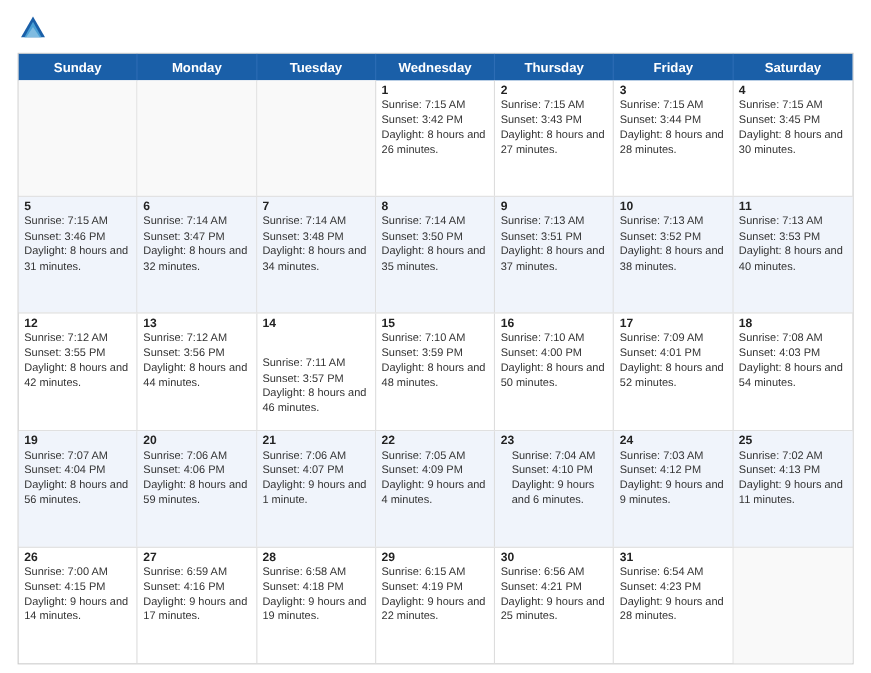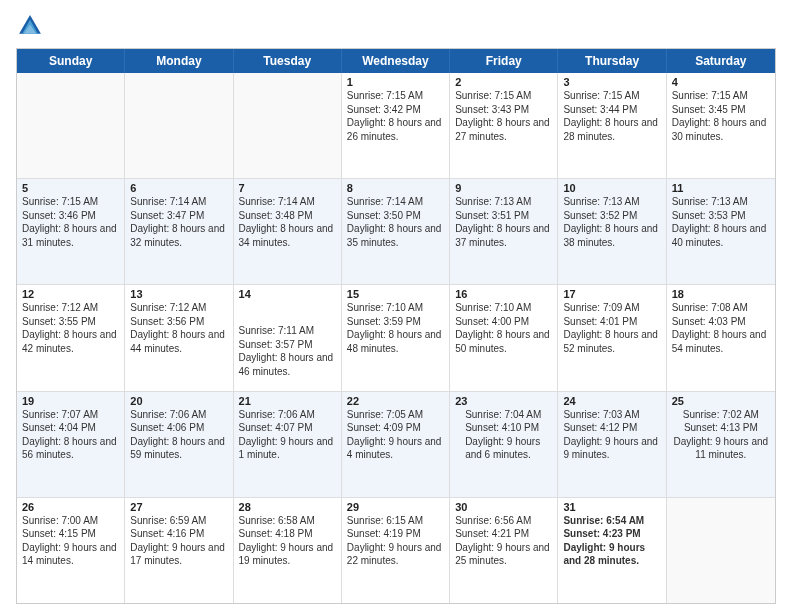--- a/index.html
+++ b/index.html
@@ -132,22 +132,22 @@
       <div class="location"></div>
     </div>
   </div>
 
   <div class="calendar">
     <div class="cal-header">
     <div class="cal-header-cell">Sunday</div>
         <div class="cal-header-cell">Monday</div>
         <div class="cal-header-cell">Tuesday</div>
         <div class="cal-header-cell">Wednesday</div>
+        <div class="cal-header-cell">Thursday</div>
         <div class="cal-header-cell">Friday</div>
-        <div class="cal-header-cell">Thursday</div>
         <div class="cal-header-cell">Saturday</div>
       </div>
     <div class="cal-body">
     <div class="cal-row">
           <div class="cal-cell empty"></div>
           <div class="cal-cell empty"></div>
           <div class="cal-cell empty"></div>
           <div class="cal-cell">
             <span class="day-num">1</span>
             <div class="cell-text" style="white-space: pre-line;">Sunrise: 7:15 AM
@@ -293,21 +293,21 @@
 Daylight: 9 hours and 6 minutes.</div>
           </div>
           <div class="cal-cell">
             <span class="day-num">24</span>
             <div class="cell-text" style="white-space: pre-line;">Sunrise: 7:03 AM
 Sunset: 4:12 PM
 Daylight: 9 hours and 9 minutes.</div>
           </div>
           <div class="cal-cell">
             <span class="day-num">25</span>
-            <div class="cell-text" style="white-space: pre-line; text-align: center;">Sunrise: 7:02 AM
+            <div class="cell-text" style="white-space: pre-line;">Sunrise: 7:02 AM
 Sunset: 4:13 PM
 Daylight: 9 hours and 11 minutes.</div>
           </div>
         </div>
         <div class="cal-row">
           <div class="cal-cell">
             <span class="day-num">26</span>
             <div class="cell-text" style="white-space: pre-line;">Sunrise: 7:00 AM
 Sunset: 4:15 PM
 Daylight: 9 hours and 14 minutes.</div>
@@ -331,21 +331,21 @@
 Daylight: 9 hours and 22 minutes.</div>
           </div>
           <div class="cal-cell">
             <span class="day-num">30</span>
             <div class="cell-text" style="white-space: pre-line;">Sunrise: 6:56 AM
 Sunset: 4:21 PM
 Daylight: 9 hours and 25 minutes.</div>
           </div>
           <div class="cal-cell">
             <span class="day-num">31</span>
-            <div class="cell-text" style="white-space: pre-line; font-weight: bold;">Sunrise: 6:54 AM
+            <div class="cell-text" style="white-space: pre-line;">Sunrise: 6:54 AM
 Sunset: 4:23 PM
 Daylight: 9 hours and 28 minutes.</div>
           </div>
           <div class="cal-cell empty"></div>
         </div>
       </div>
   </div>
 </div>
 
 </body></html>

